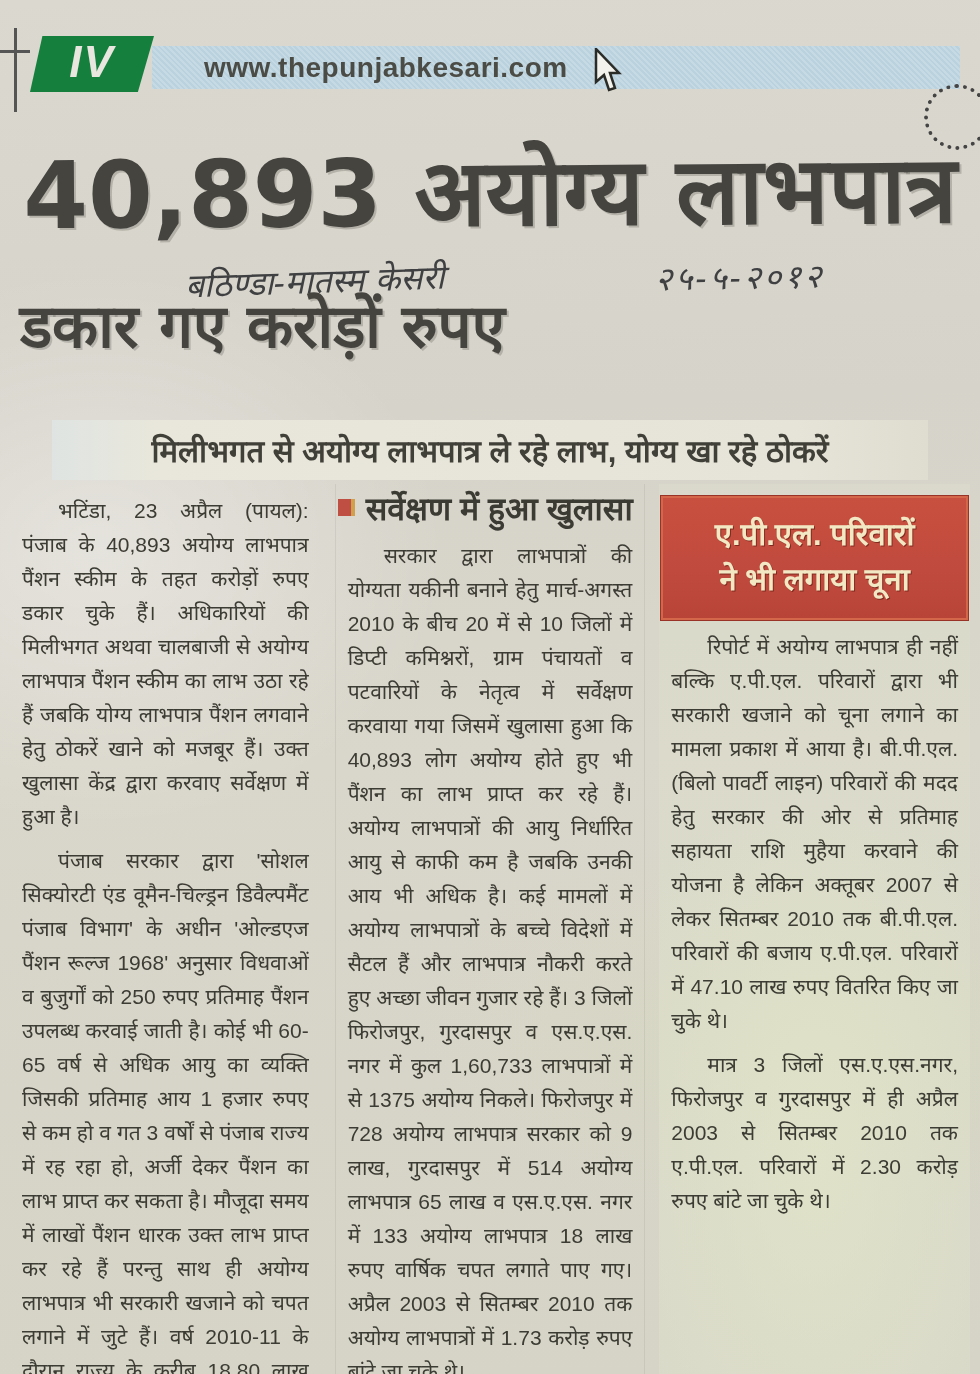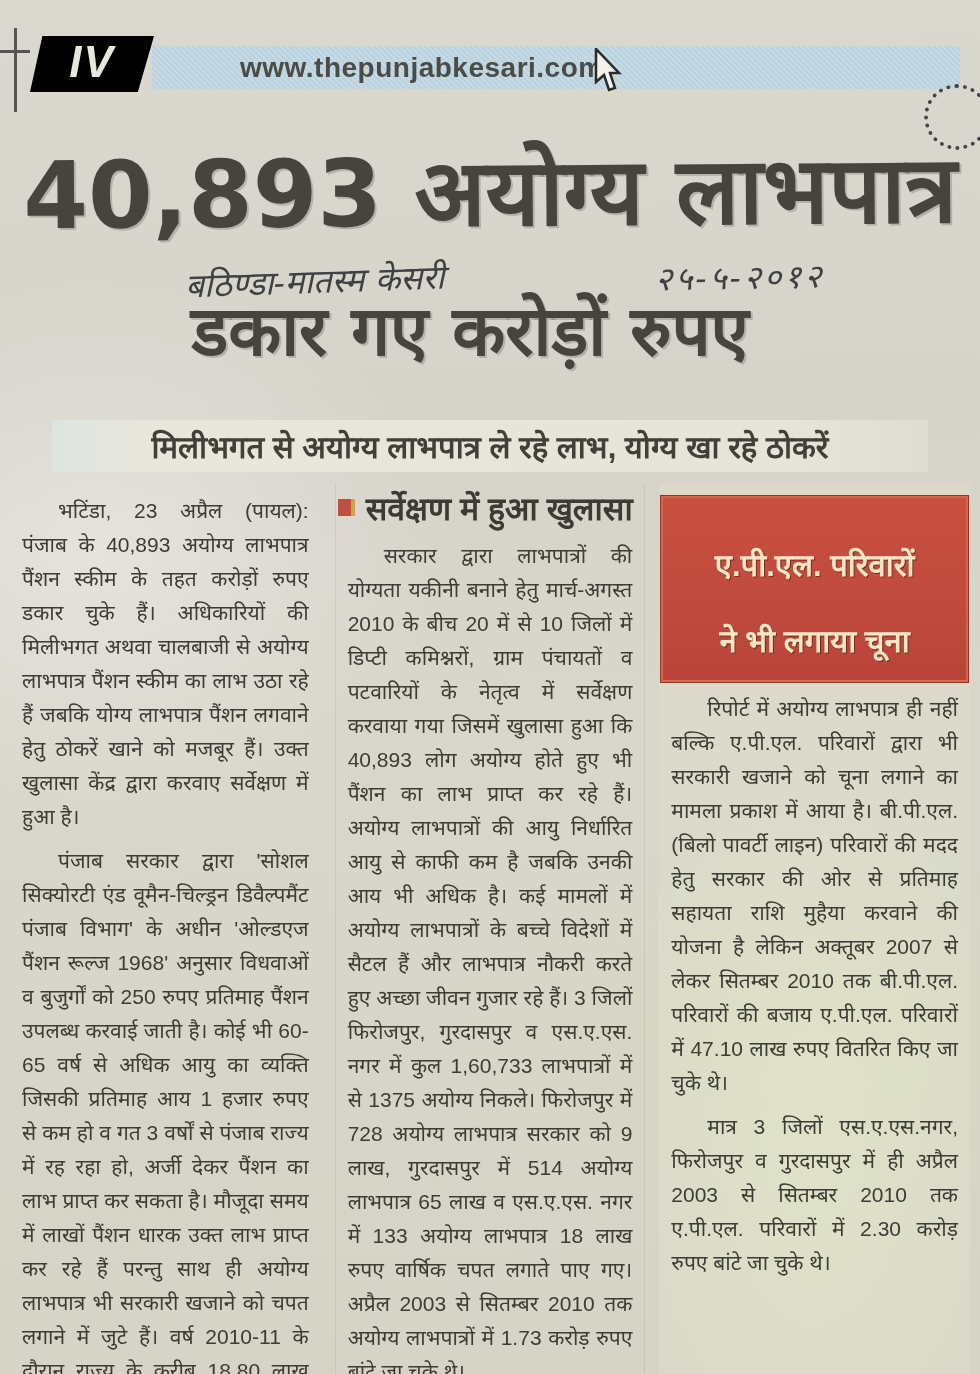--- a/index.html
+++ b/index.html
@@ -11,68 +11,68 @@
       linear-gradient(178deg, #dbd8cf 0%, #d6d3ca 30%, #d9d6cb 55%, #d5d4c6 100%);
     font-family:"Liberation Sans", sans-serif;
     color:#3d3c34;
   }
   .crop-mark{position:absolute;left:0;top:28px;width:30px;height:84px;}
   .crop-mark .v{position:absolute;left:14px;top:0;width:3px;height:84px;background:#555;}
   .crop-mark .h{position:absolute;left:0;top:22px;width:30px;height:3px;background:#555;}
 
   .pagenum-box{
     position:absolute;left:30px;top:36px;width:124px;height:56px;
-    background:#000000;
+    background:#15803d;
     clip-path:polygon(10% 0, 100% 0, 87% 100%, 0 100%);
     display:flex;align-items:center;justify-content:center;
   }
   .pagenum-box span{
     color:#e8e6df;font-size:44px;font-weight:bold;font-style:italic;
     letter-spacing:2px;line-height:1;transform:translateY(-2px);
   }
   .site-band{
     position:absolute;left:152px;top:46px;width:808px;height:43px;
     background:
       repeating-linear-gradient(45deg, rgba(255,255,255,.18) 0 2px, rgba(0,0,0,0) 2px 4px),
       #b9d2de;
     display:flex;align-items:center;
   }
   .site-band .url{
-    margin-left:88px;font-size:28px;font-weight:bold;color:#4c4c46;letter-spacing:.5px;
+    margin-left:52px;font-size:28px;font-weight:bold;color:#4c4c46;letter-spacing:.5px;
   }
   .cursor-icon{position:absolute;left:592px;top:48px;}
   .band-circle{
     position:absolute;right:-30px;top:38px;width:58px;height:58px;border-radius:50%;
     border:4px dotted #444;
   }
 
   .headline-1{
     position:absolute;left:14px;top:138px;width:952px;
     font-family:"DejaVu Sans", sans-serif;
     font-size:93px;font-weight:bold;color:#45443f;line-height:1.2;
     text-align:center;white-space:nowrap;transform:rotate(-.4deg);
     text-shadow:2px 2px 0 rgba(70,70,65,.25);
   }
   .headline-2{
     position:absolute;left:20px;top:290px;width:900px;
     font-family:"DejaVu Sans", sans-serif;
-    font-size:69px;font-weight:bold;color:#45443f;line-height:1.2;
-    text-align:center;white-space:nowrap;
+    font-size:60px;font-weight:bold;color:#45443f;line-height:1.2;
+    white-space:nowrap;
     text-shadow:2px 2px 0 rgba(70,70,65,.25);
   }
   .handwriting{
     position:absolute;top:252px;left:0;width:980px;height:60px;
     font-family:"DejaVu Serif", serif;font-style:italic;
     color:#3f4042;font-size:33px;z-index:5;
   }
   .handwriting .note{position:absolute;left:185px;top:6px;transform:rotate(-2deg);}
   .handwriting .date{position:absolute;left:655px;top:2px;transform:rotate(-1deg);letter-spacing:3px;}
 
   .subheadline{
-    position:absolute;left:52px;top:420px;width:876px;height:52px;
+    position:absolute;left:52px;top:420px;width:876px;height:60px;
     background:linear-gradient(90deg,#dfe4e2 0%, #e9e7db 12%, #e6e4d8 85%, #dfdcd0 100%);
     display:flex;align-items:center;justify-content:center;
     font-size:31px;font-weight:bold;color:#403f38;white-space:nowrap;
   }
 
   .columns{
     position:absolute;left:10px;top:484px;width:960px;height:890px;
     display:grid;grid-template-columns:1fr 1fr 1fr;column-gap:14px;
   }
   .col{overflow:hidden;padding:0 2px;}
@@ -102,21 +102,20 @@
 
   .highlight-box{
     margin:12px 0 10px 0;padding:14px 6px 16px 6px;
     background:linear-gradient(180deg,#c8503f 0%, #c04a3e 60%, #b84437 100%);
     border:2px solid #d4674a;outline:1px solid #993327;
     text-align:center;
   }
   .highlight-box .line{
     font-size:31px;font-weight:bold;color:#f2e8c4;line-height:45px;
     text-shadow:1px 1px 0 rgba(80,20,10,.6);
-    margin-top:31px;
   }
 </style>
 </head>
 <body>
 
 <div class="crop-mark">
   <div class="v"></div>
     <div class="h"></div>
 </div>
 

